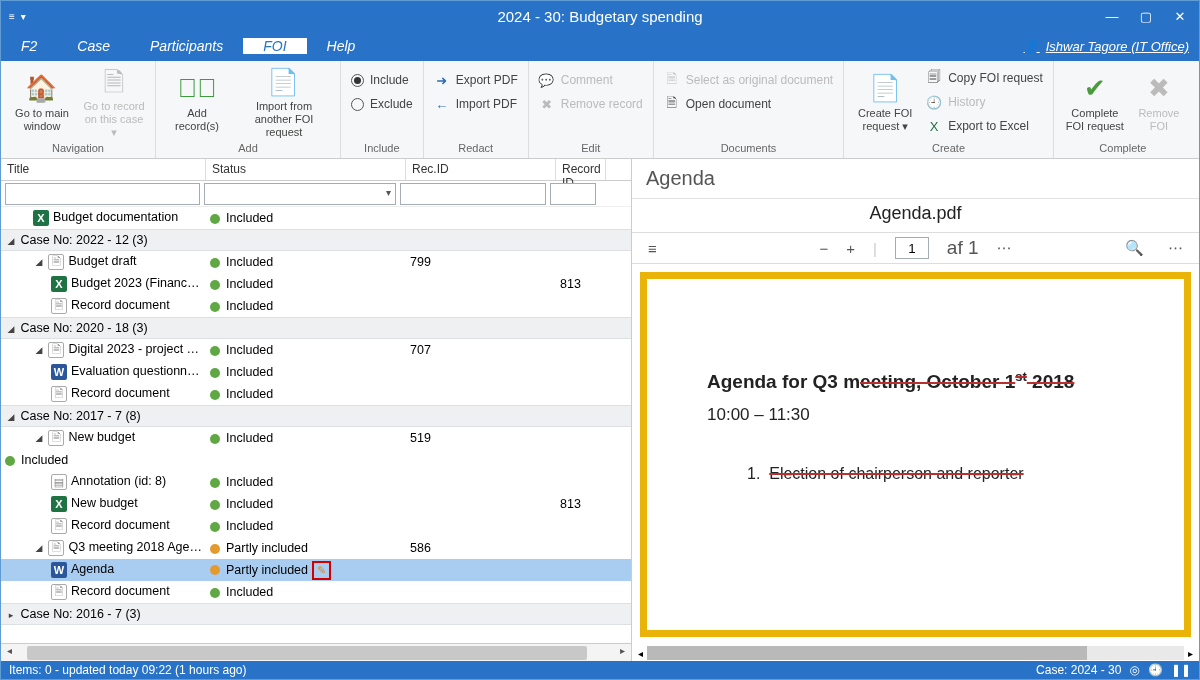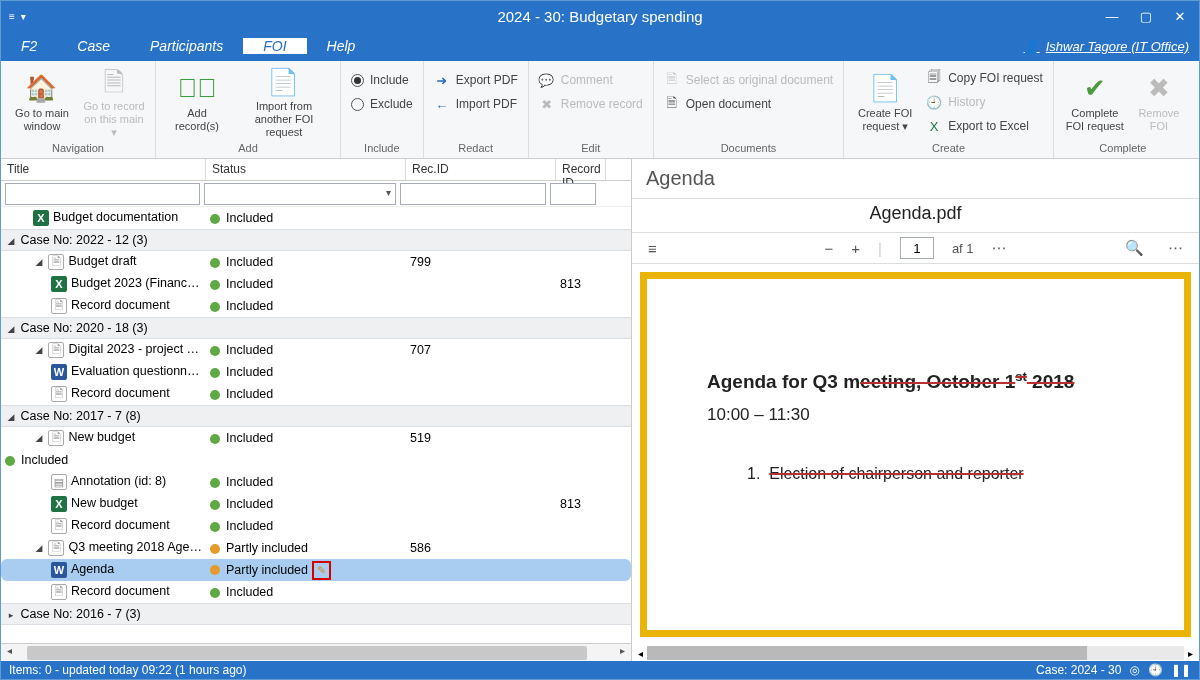--- a/index.html
+++ b/index.html
@@ -45,21 +45,21 @@
 .grid-header .col { border-right: 1px solid #ddd; padding: 3px 6px; }
 .filter-row { height: 26px; display: flex; padding: 2px 4px; gap: 4px; border-bottom: 1px solid #eee; }
 .filter-row input, .filter-row .combo { height: 22px; border: 1px solid #a5acb5; font-size: 12px; padding: 0 4px; }
 .combo { position: relative; }
 .combo .arr { position:absolute; right:4px; top:3px; font-size:10px; color:#555;}
 
 
 .grid-body { flex: 1; overflow-y: auto; font-size: 12.5px; position: relative; }
 .row { height: 22px; display: flex; align-items: center; white-space: nowrap; }
 .row.group { background: #eef0f2; border-top:1px solid #dcdfe3; border-bottom:1px solid #dcdfe3;}
-.row.selected { background: #a8cdf0; border-radius: 6px; }
+.row.selected { background: #a8cdf0; }
 .cell { padding: 0 4px; overflow: hidden; text-overflow: ellipsis; }
 .expander { width: 12px; text-align: center; font-size: 9px; color: #444; display:inline-block;}
 .indent { display:inline-block; }
 .dot { width: 10px; height: 10px; border-radius: 50%; display: inline-block; vertical-align: middle; margin-right: 6px; }
 .dot.green { background: #5fa843; }
 .dot.orange { background: #e59a2e; }
 .ficon { width:16px; height:16px; display:inline-flex; align-items:center; justify-content:center; font-size:11px; margin-right:4px; vertical-align:middle; border-radius:2px;}
 .ficon.excel { background:#1f7244; color:#fff; font-weight:bold;}
 .ficon.word  { background:#2b579a; color:#fff; font-weight:bold;}
 .ficon.doc   { border:1px solid #aaa; color:#888;}
@@ -124,21 +124,21 @@
 
 <div class="ribbon">
   <div class="rgroup">
     <div class="buttons">
       <div class="rbtn-large">
           <span class="icn">🏠</span>
           <span>Go to main window</span>
         </div>
       <div class="rbtn-large disabled">
           <span class="icn">🗎</span>
-          <span>Go to record on this main ▾</span>
+          <span>Go to record on this case ▾</span>
         </div>
     </div>
     <div class="label">Navigation</div>
   </div>
   <div class="rgroup">
     <div class="buttons">
       <div class="rbtn-large">
           <span class="icn" style="color:#3e9a3e">＋⃝</span>
           <span>Add record(s)</span>
         </div>
@@ -375,21 +375,21 @@
 
   <div class="right-pane">
     <div class="prev-title">Agenda</div>
     <div class="prev-file">Agenda.pdf</div>
     <div class="pdf-toolbar">
       <span class="far-left">≡</span>
       <span>−</span>
       <span>+</span>
       <span style="color:#ccc">|</span>
       <input value="1" style="">
-      <span style="font-size:13px">af 1</span>
+      <span style="font-size:19px">af 1</span>
       <span>⋯</span>
       <span class="far-right">
         <span>🔍</span>
         <span>⋯</span>
       </span>
     </div>
     <div class="pdf-page">
       <div class="pdf-inner">
         <h3><span>Agenda for Q3 m</span><span class="strike">eeting, October 1</span><span class="strike" style="font-size:13px;vertical-align:super">st</span><span class="strike"> 2018</span></h3>
         <div style="margin-bottom:40px;font-size:17px">10:00 – 11:30</div>

